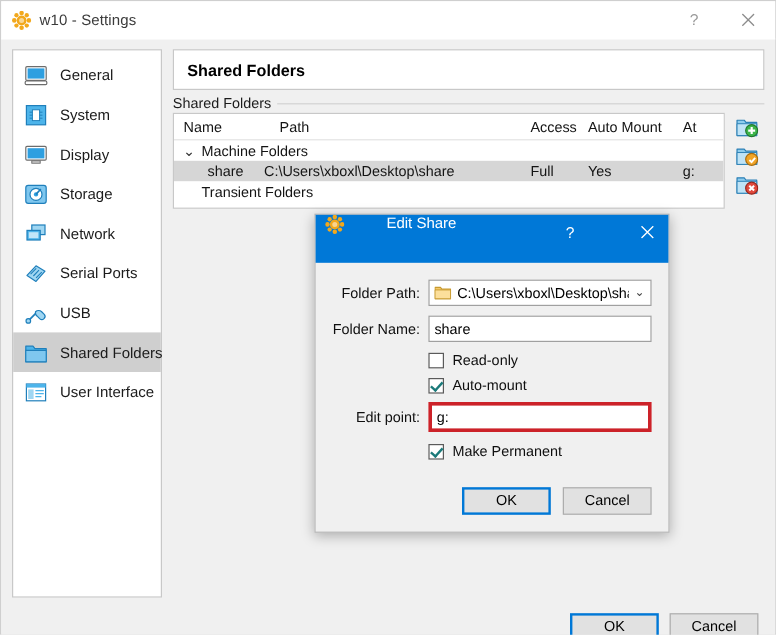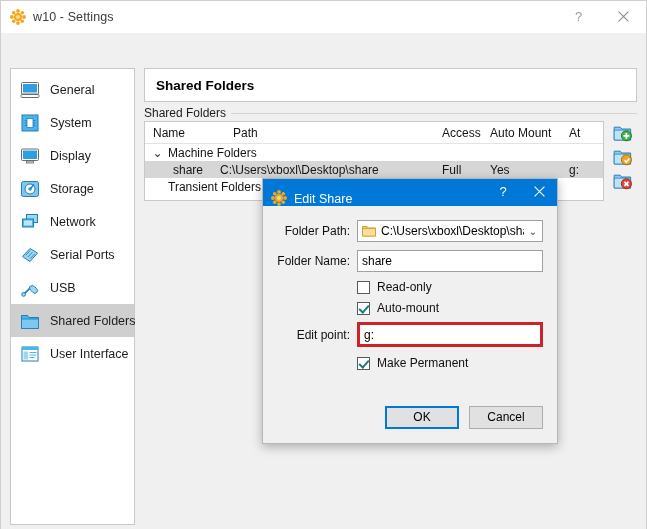--- a/index.html
+++ b/index.html
@@ -19,21 +19,20 @@
 
   
   #app-window {
     position: absolute;
     inset: 0;
     background: #f0f0f0;
     border: 1px solid #cfcfcf;
     box-sizing: border-box;
     display: flex;
     flex-direction: column;
-    gap: 27px;
   }
 
   
   .titlebar {
     height: 31px;
     background: #ffffff;
     display: flex;
     align-items: center;
     flex: none;
     border-bottom: 1px solid #ffffff;
@@ -272,25 +271,26 @@
     height: 266px;
     background: #f0f0f0;
     border: 1px solid #b6b6b6;
     box-sizing: border-box;
     box-shadow: 0 3px 10px rgba(0,0,0,.28);
     display: flex;
     flex-direction: column;
     z-index: 50;
   }
   .dlg-titlebar {
-    height: 27px;
+    height: 40px;
     background: #0078d7;
     display: flex;
-    align-items: flex-end;
-    flex: none;
+    align-items: flex-start;
+    flex: none;
+    gap: 28px;
   }
   .dlg-icon { width:16px; height:16px; margin-left:8px; margin-right:7px; flex:none; }
   .dlg-title {
     color: #ffffff;
     font-size: 12.5px;
     flex: 1;
   }
   .dlg-tb-btn {
     width: 36px; height: 29px;
     display:flex; align-items:center; justify-content:center;

